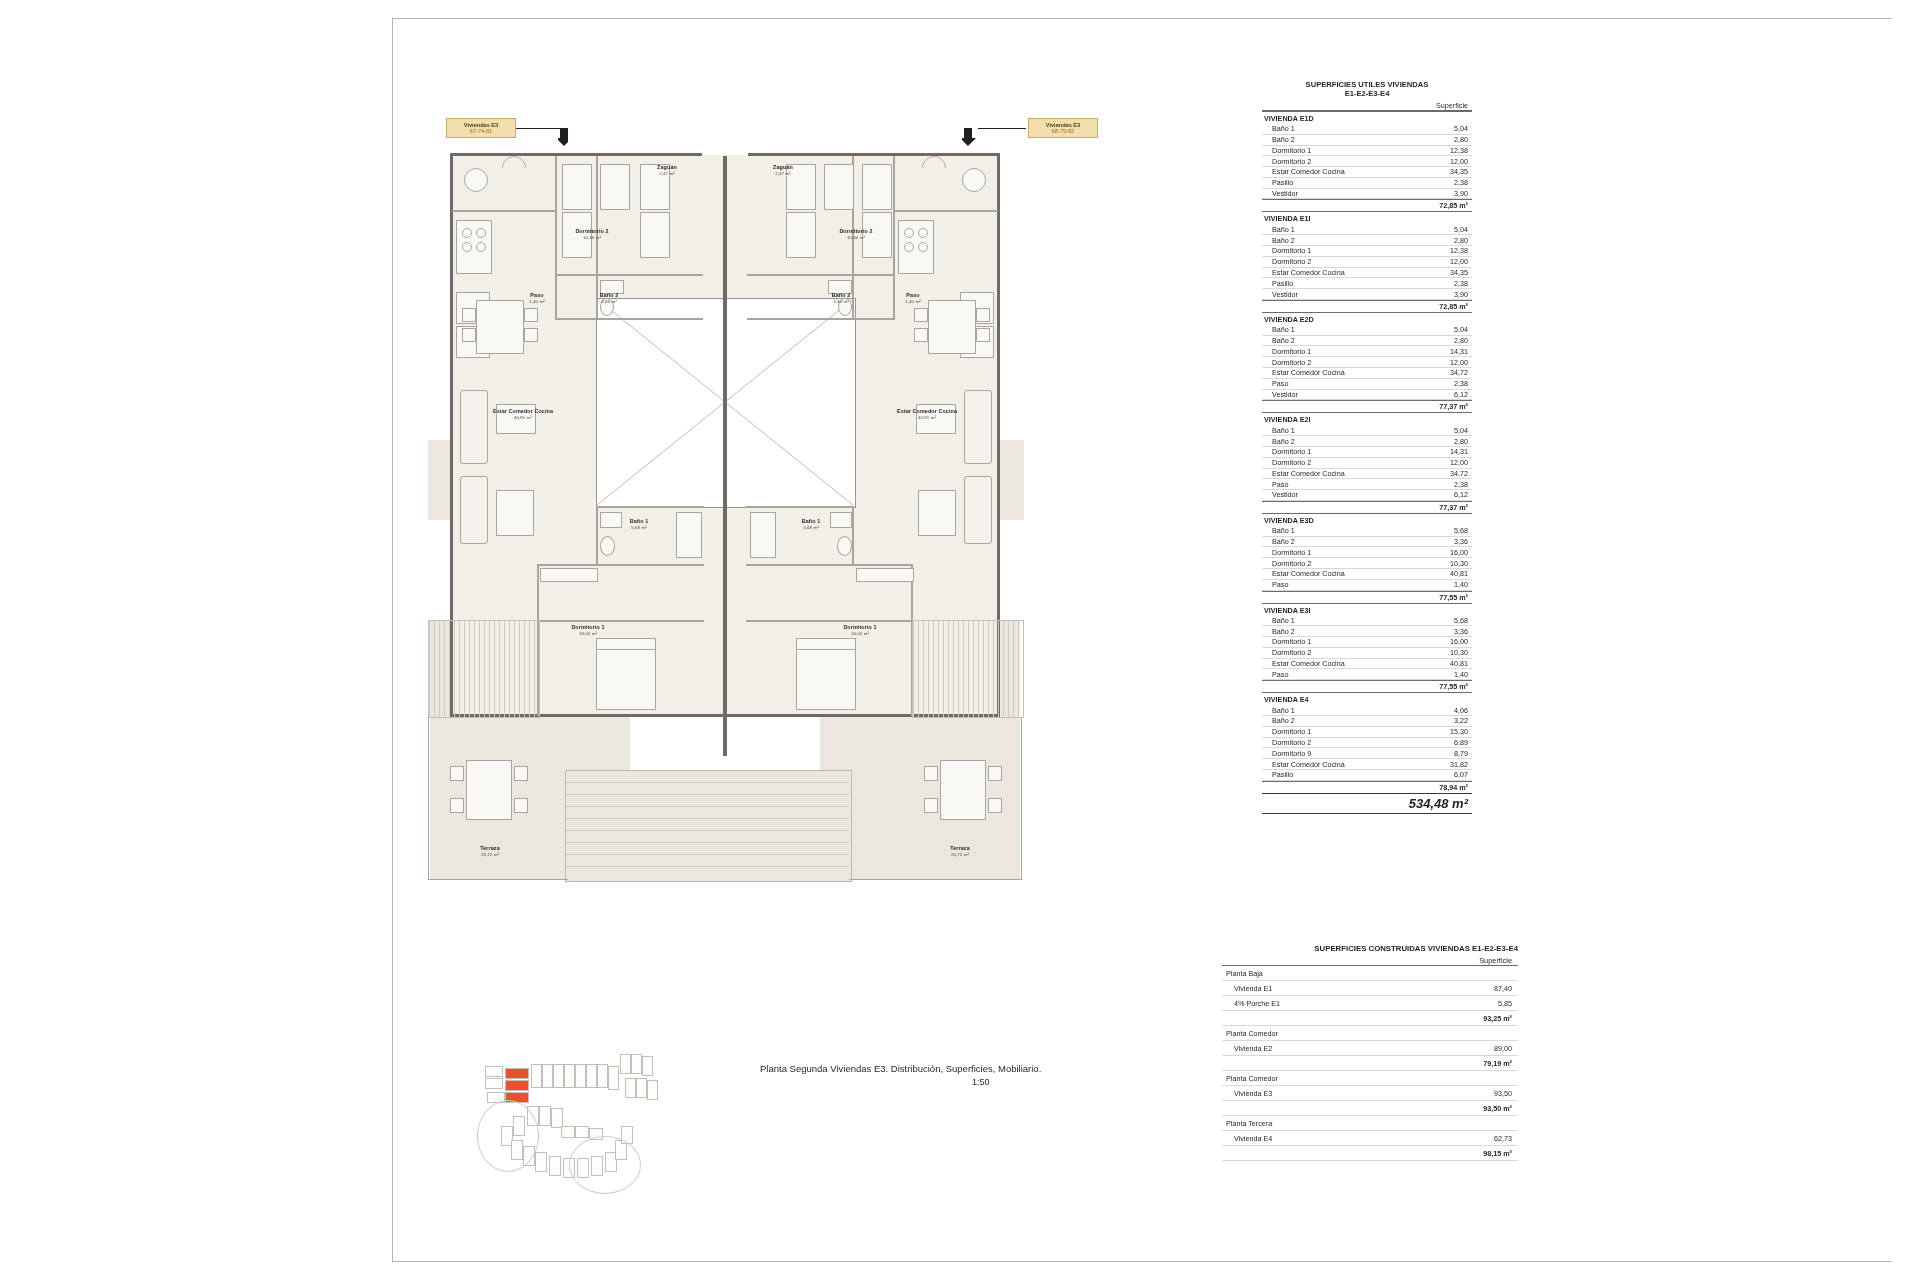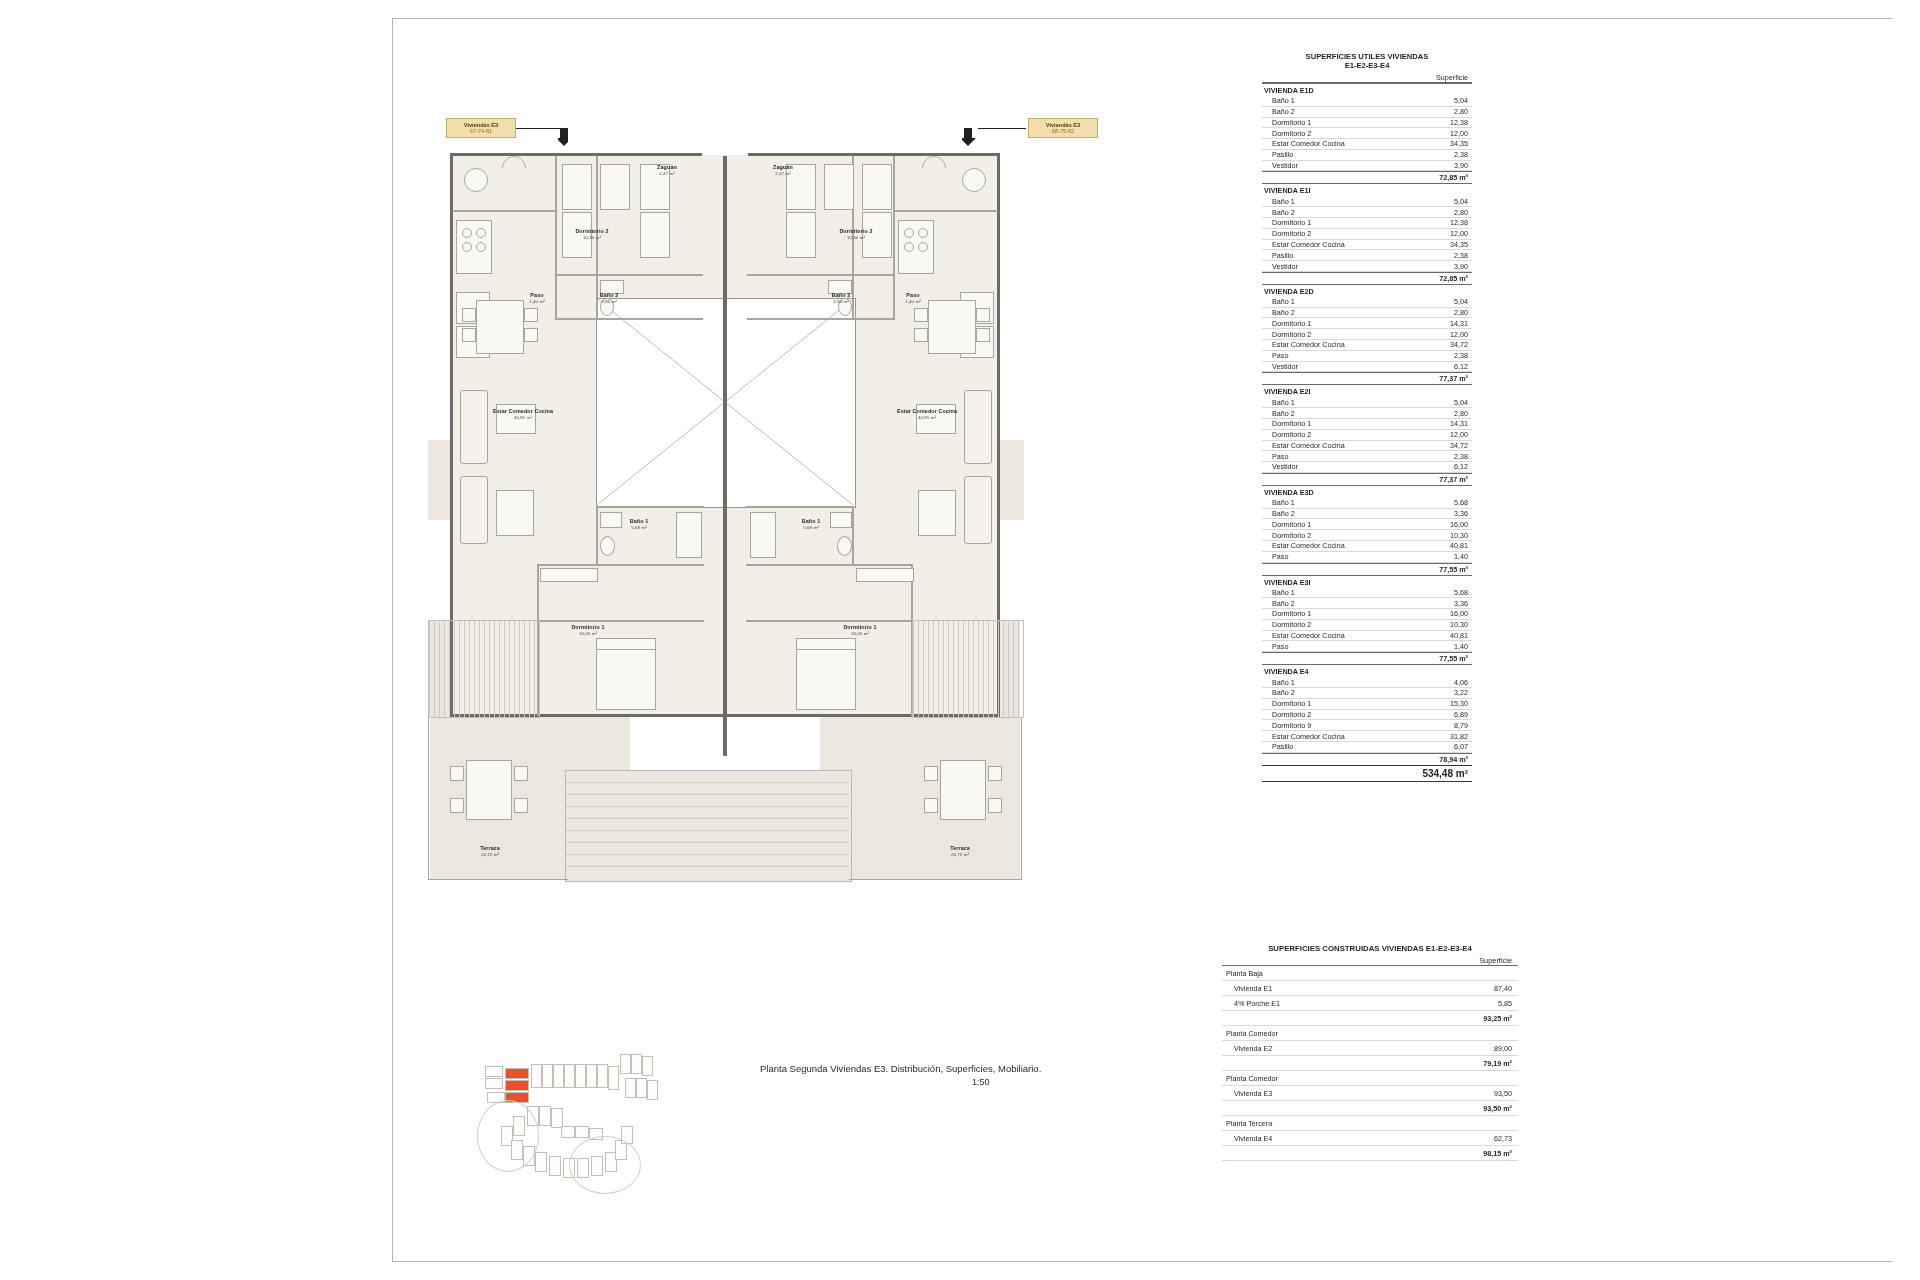--- a/index.html
+++ b/index.html
@@ -48,26 +48,26 @@
   .road{position:absolute;border:.7px solid #d2cdc7;border-radius:50%;}
 
   
   .tbl{position:absolute;font-size:7.2px;color:#231f20;}
   .tbl .hdr{font-weight:bold;text-align:center;font-size:7.6px;line-height:1.25;padding-bottom:2px;}
   .tbl .subhdr{text-align:right;font-size:7.2px;padding-right:4px;border-bottom:1px solid #6f6a66;}
   .tbl .grp{font-weight:bold;font-size:7.2px;padding:2px 0 1px 2px;border-top:1px solid #6f6a66;}
   .row{display:flex;justify-content:space-between;padding:.4px 4px .4px 10px;border-bottom:.6px solid #ddd8d2;}
   .row .v{font-variant-numeric:tabular-nums;}
   .tot{display:flex;justify-content:flex-end;font-weight:bold;padding:1px 4px;border-top:1px solid #6f6a66;}
-  .grand{display:flex;justify-content:flex-end;font-weight:bold;font-size:10px;padding:2px 4px;border-top:1.4px solid #3a3634;border-bottom:1.4px solid #3a3634;}
+  .grand{display:flex;justify-content:flex-end;font-weight:bold;font-size:13px;padding:2px 4px;border-top:1.4px solid #3a3634;border-bottom:1.4px solid #3a3634;font-style:italic;}
 
   .tbl2 .row2{display:flex;justify-content:space-between;padding:2.5px 6px 2.5px 12px;border-bottom:.6px solid #ddd8d2;}
   .tbl2 .grp2{padding:2.5px 6px 2.5px 4px;border-bottom:.6px solid #ddd8d2;}
   .tbl2 .tot2{display:flex;justify-content:flex-end;font-weight:bold;padding:2.5px 6px;border-bottom:.6px solid #ddd8d2;}
-  .tbl2 .hdr2{font-weight:bold;text-align:center;font-size:7.8px;padding-bottom:3px;}
+  .tbl2 .hdr2{font-weight:bold;text-align:right;font-size:7.8px;padding-bottom:3px;}
   .tbl2 .sub2{text-align:right;font-size:7.4px;padding-right:6px;border-bottom:1px solid #6f6a66;}
 </style>
 </head>
 <body>
 
 <div class="page">
 
   <div class="frame-left"></div>
   <div class="frame-top"></div>
   <div class="frame-bottom"></div>
@@ -354,21 +354,21 @@
     <div class="sm" style="left:140px;top:112px;width:10px;height:18px;"></div>
     <div class="sm" style="left:150px;top:100px;width:10px;height:18px;"></div>
     <div class="sm" style="left:156px;top:86px;width:10px;height:16px;"></div>
     <div class="sm" style="left:96px;top:86px;width:12px;height:10px;"></div>
     <div class="sm" style="left:110px;top:86px;width:12px;height:10px;"></div>
     <div class="sm" style="left:124px;top:88px;width:12px;height:10px;"></div>
     <div class="road" style="left:104px;top:96px;width:70px;height:56px;"></div>
     <div class="road" style="left:12px;top:60px;width:60px;height:70px;"></div>
   </div>
 
-  <div class="tbl" style="left:1262px;top:52px;width:210px;">
+  <div class="tbl" style="left:1262px;top:80px;width:210px;">
     <div class="hdr">
       <div>SUPERFICIES UTILES VIVIENDAS</div>
       <div>E1-E2-E3-E4</div>
     </div>
     <div class="subhdr">Superficie</div>
     <div id="utiles-body">
         <div class="grp">VIVIENDA E1D</div>
         <div class="row">
           <span>Baño 1</span>
           <span class="v">5,04</span>

